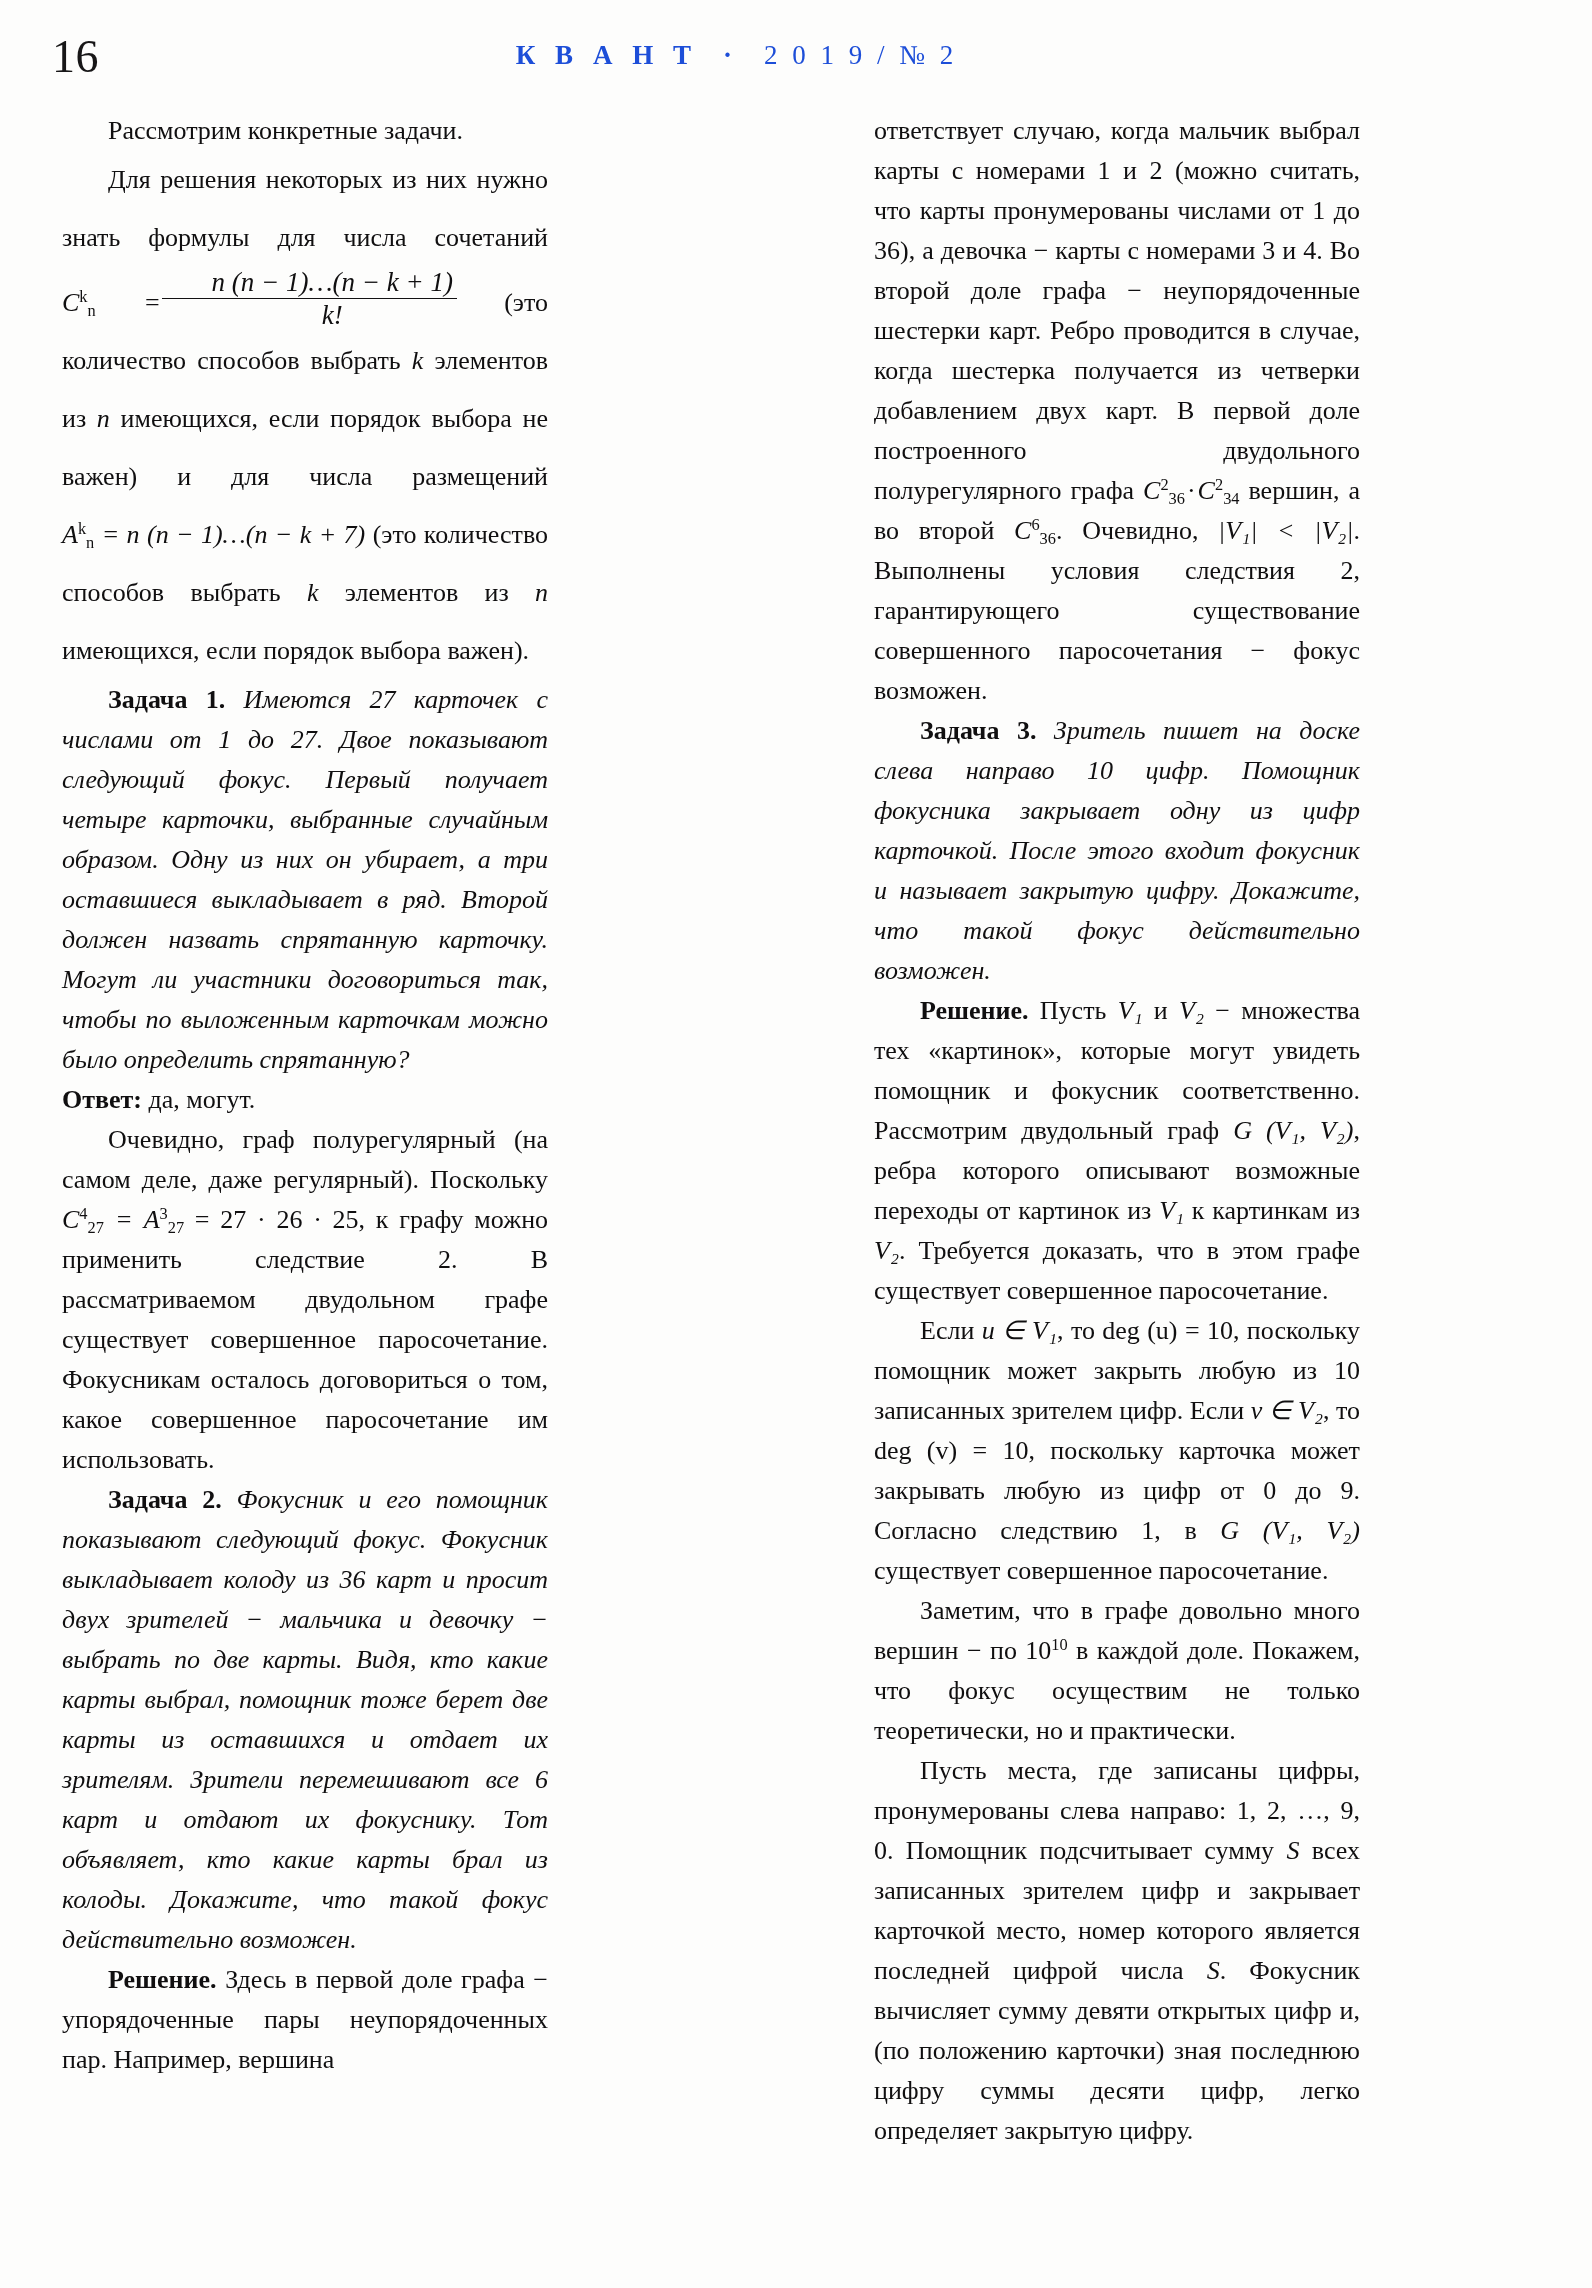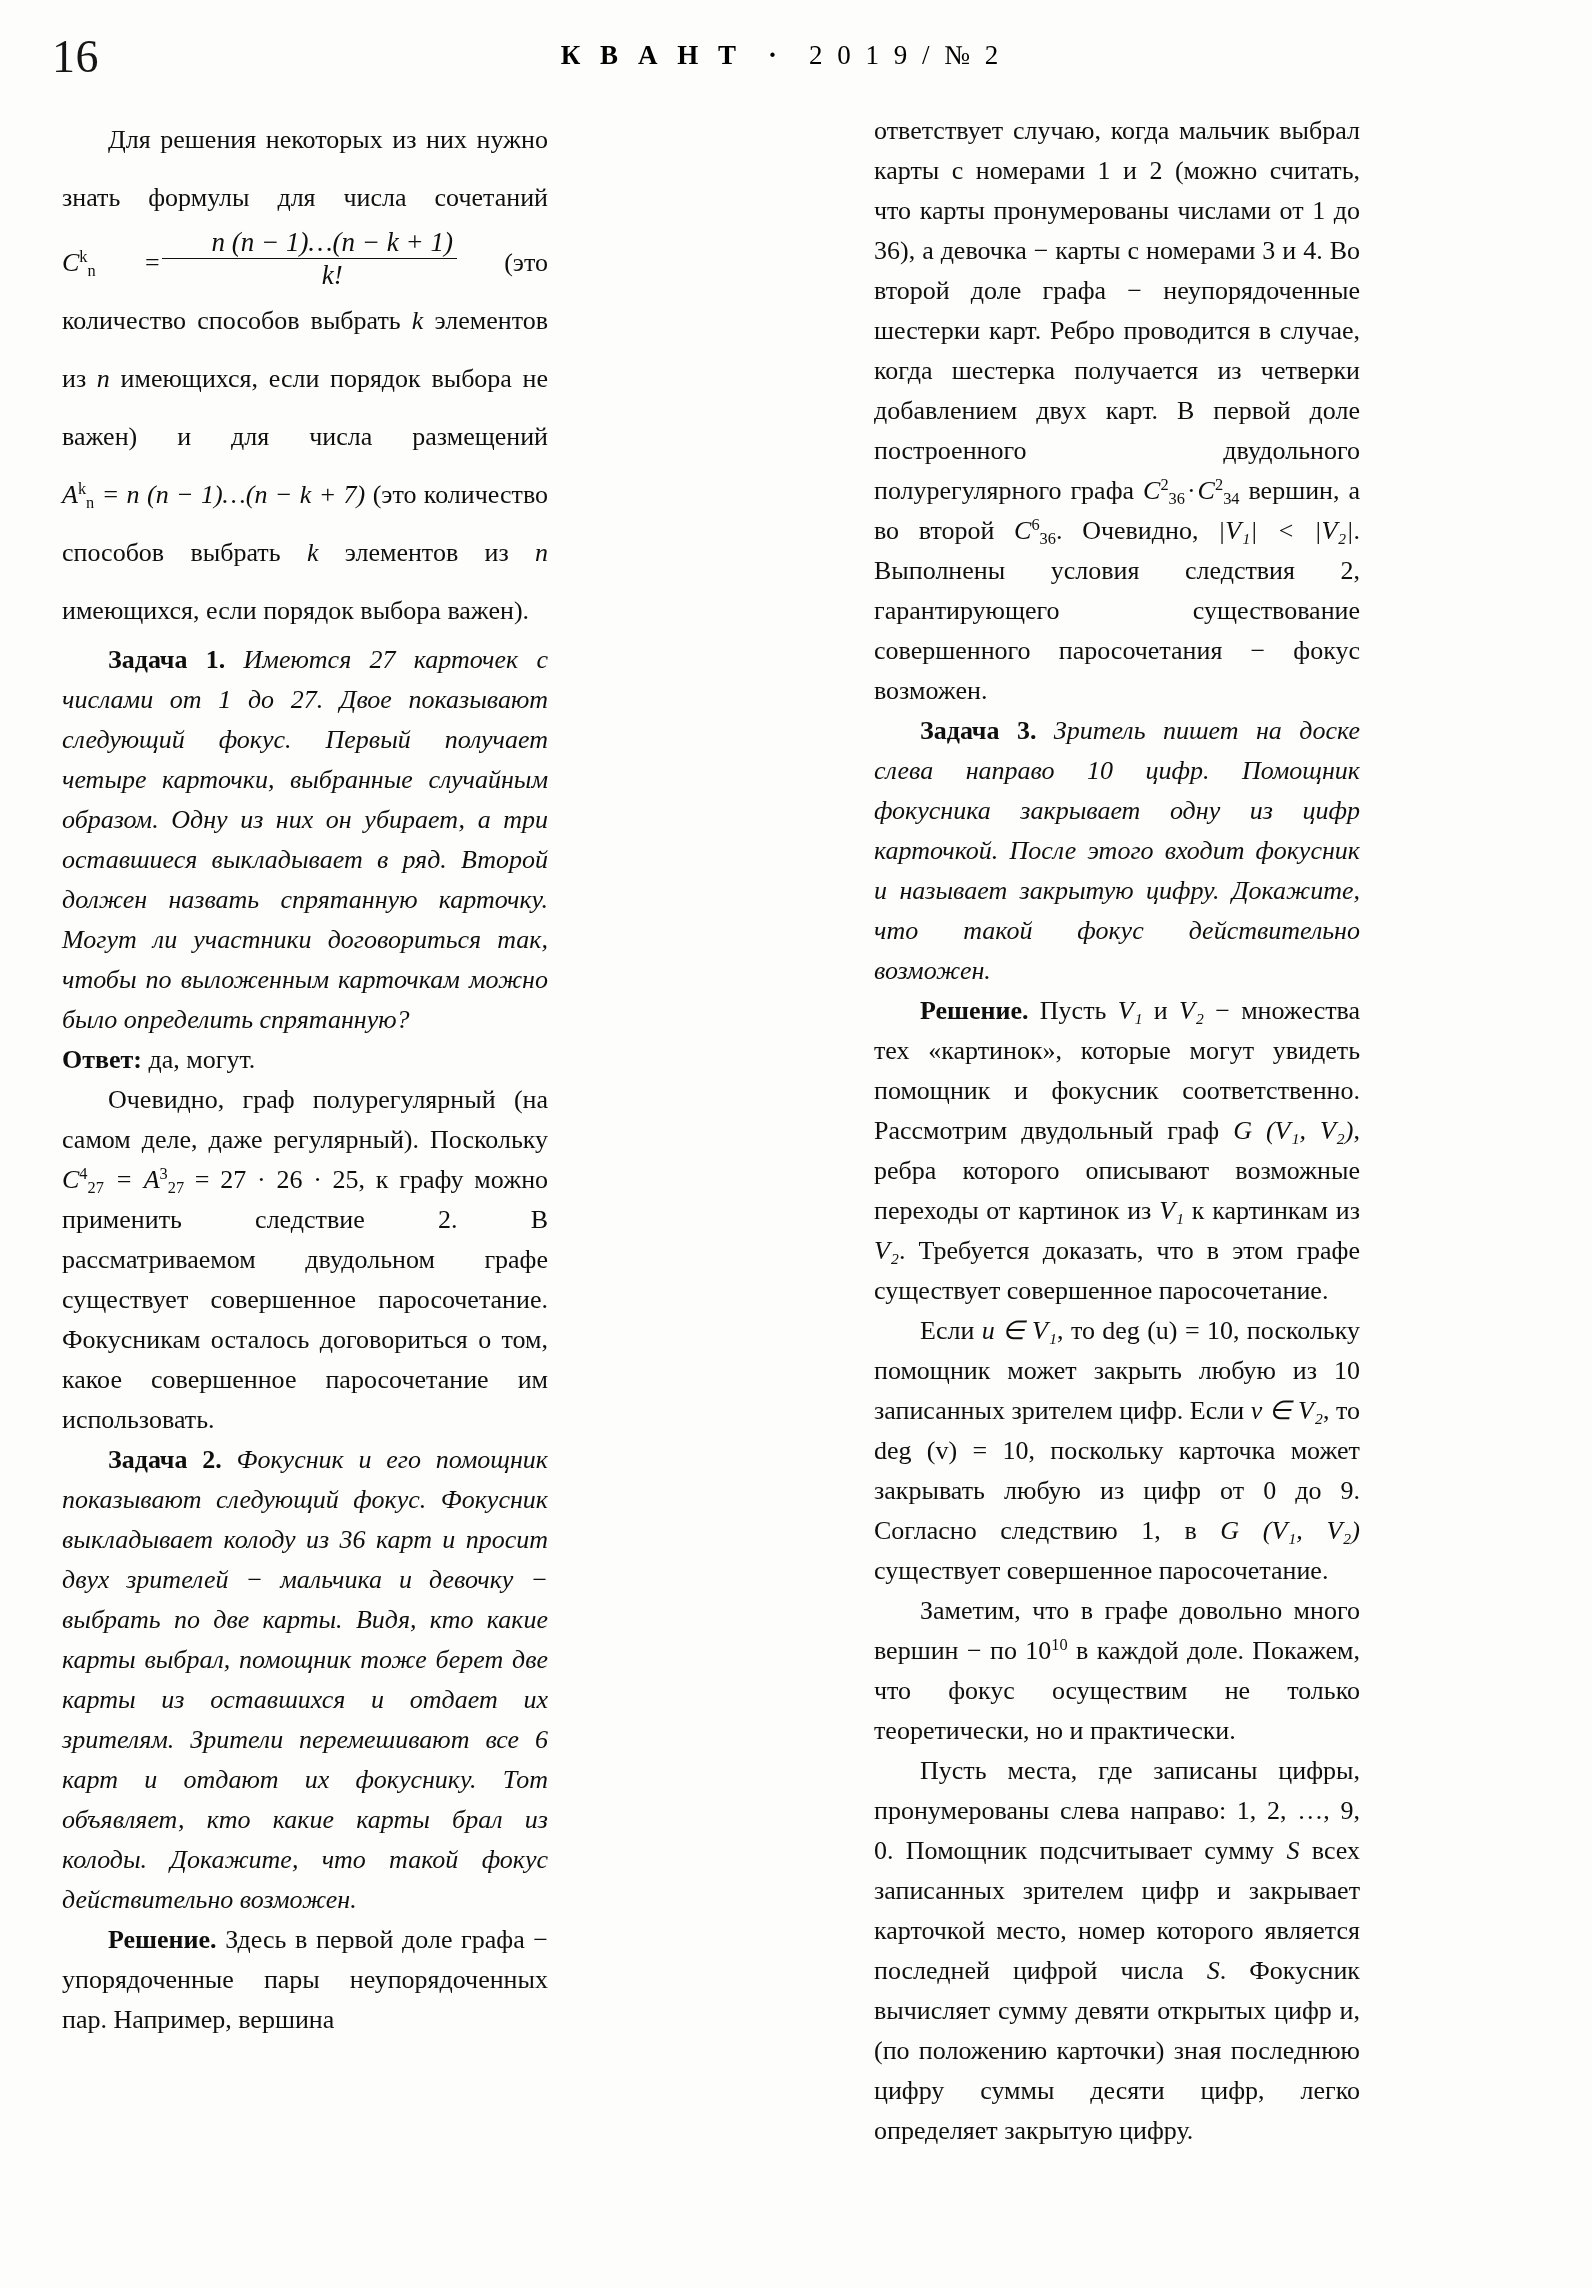--- a/index.html
+++ b/index.html
@@ -36,22 +36,21 @@
   .journal {
     position: absolute;
     left: 0;
     top: 8px;
     width: 1473px;
     text-align: center;
     font-size: 27px;
     line-height: 34px;
     letter-spacing: 6.5px;
     font-weight: 700;
-    color: #000000;
-    margin-left: 45px;
+    color: #1d4ed8;
   }
   .issue {
     letter-spacing: 4px;
     font-weight: 400;
   }
   .middot { letter-spacing: 6px; font-weight: 400; }
 
   
   .body {
     position: absolute;
@@ -127,20 +126,21 @@
     <div class="folio">16</div>
     <div class="journal">
       <span>К В А Н Т</span><span class="middot">&nbsp;&nbsp;</span><span>·</span><span class="middot">&nbsp;&nbsp;</span><span class="issue">2 0 1 9 / № 2</span>
     </div>
   </div>
 
   <div class="body">
 
     <div class="col col-left">
 
+      <p><span>Рассмотрим конкретные задачи.</span></p>
 
       <p class="tallline"><span>Для решения некоторых из них нужно знать формулы для числа сочетаний</span>
         <span class="math"><span>C</span><sup>k</sup><sub>n</sub> <span class="op">=</span><span class="frac"><span class="top">n (n − 1)…(n − k + 1)</span><span class="bot">k!</span></span></span>
         <span>(это количество способов выбрать</span>
         <span class="math">k</span>
         <span>элементов из</span>
         <span class="math">n</span>
         <span>имеющихся, если порядок выбора не важен) и для числа размещений</span>
         <span class="math"><span>A</span><sup>k</sup><sub>n</sub> <span>= n (n − 1)…(n − k + 7)</span></span>
         <span>(это количество способов выбрать</span>

